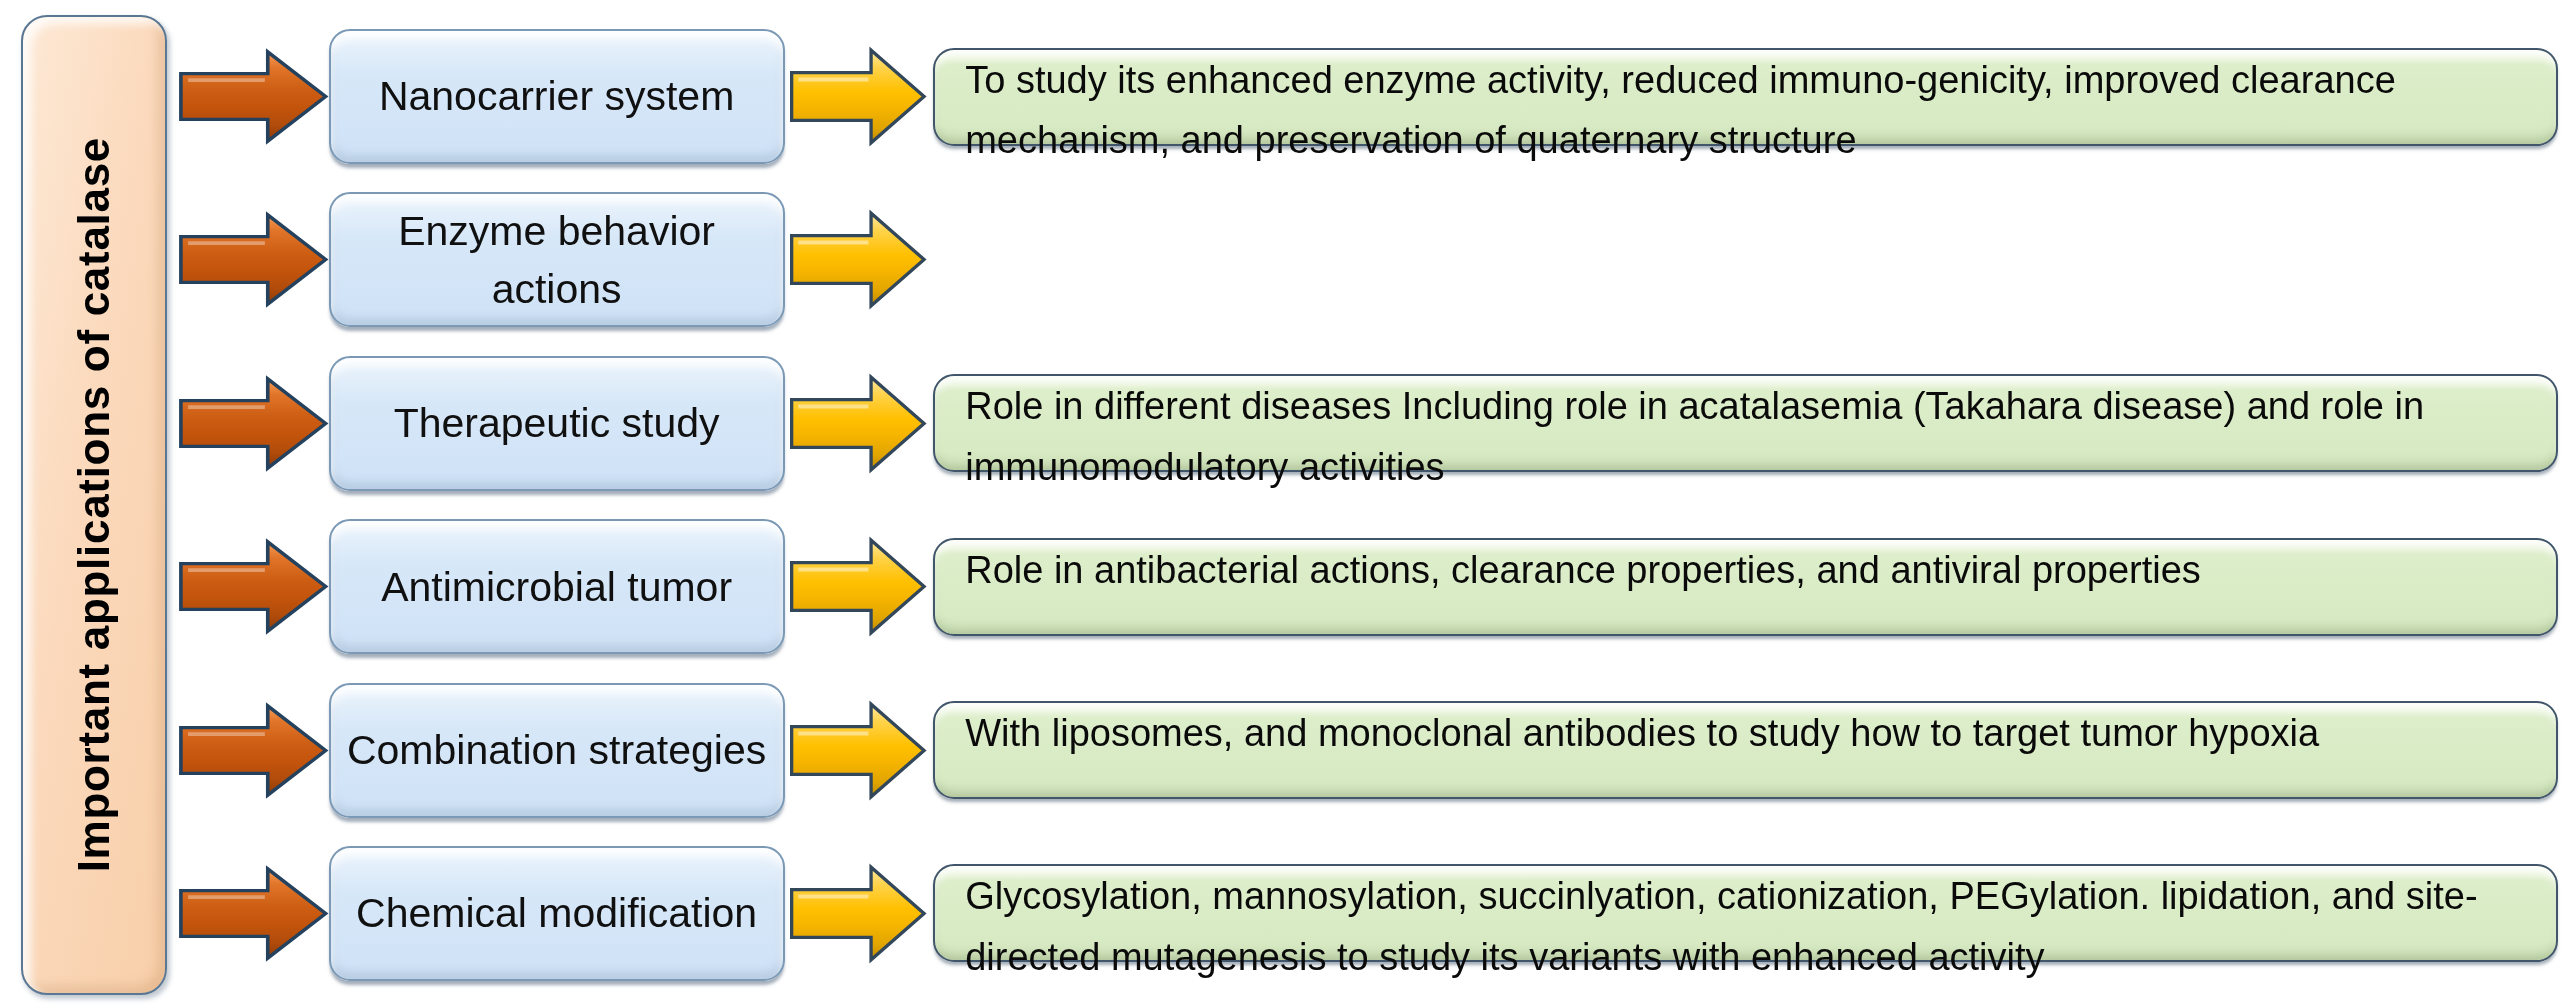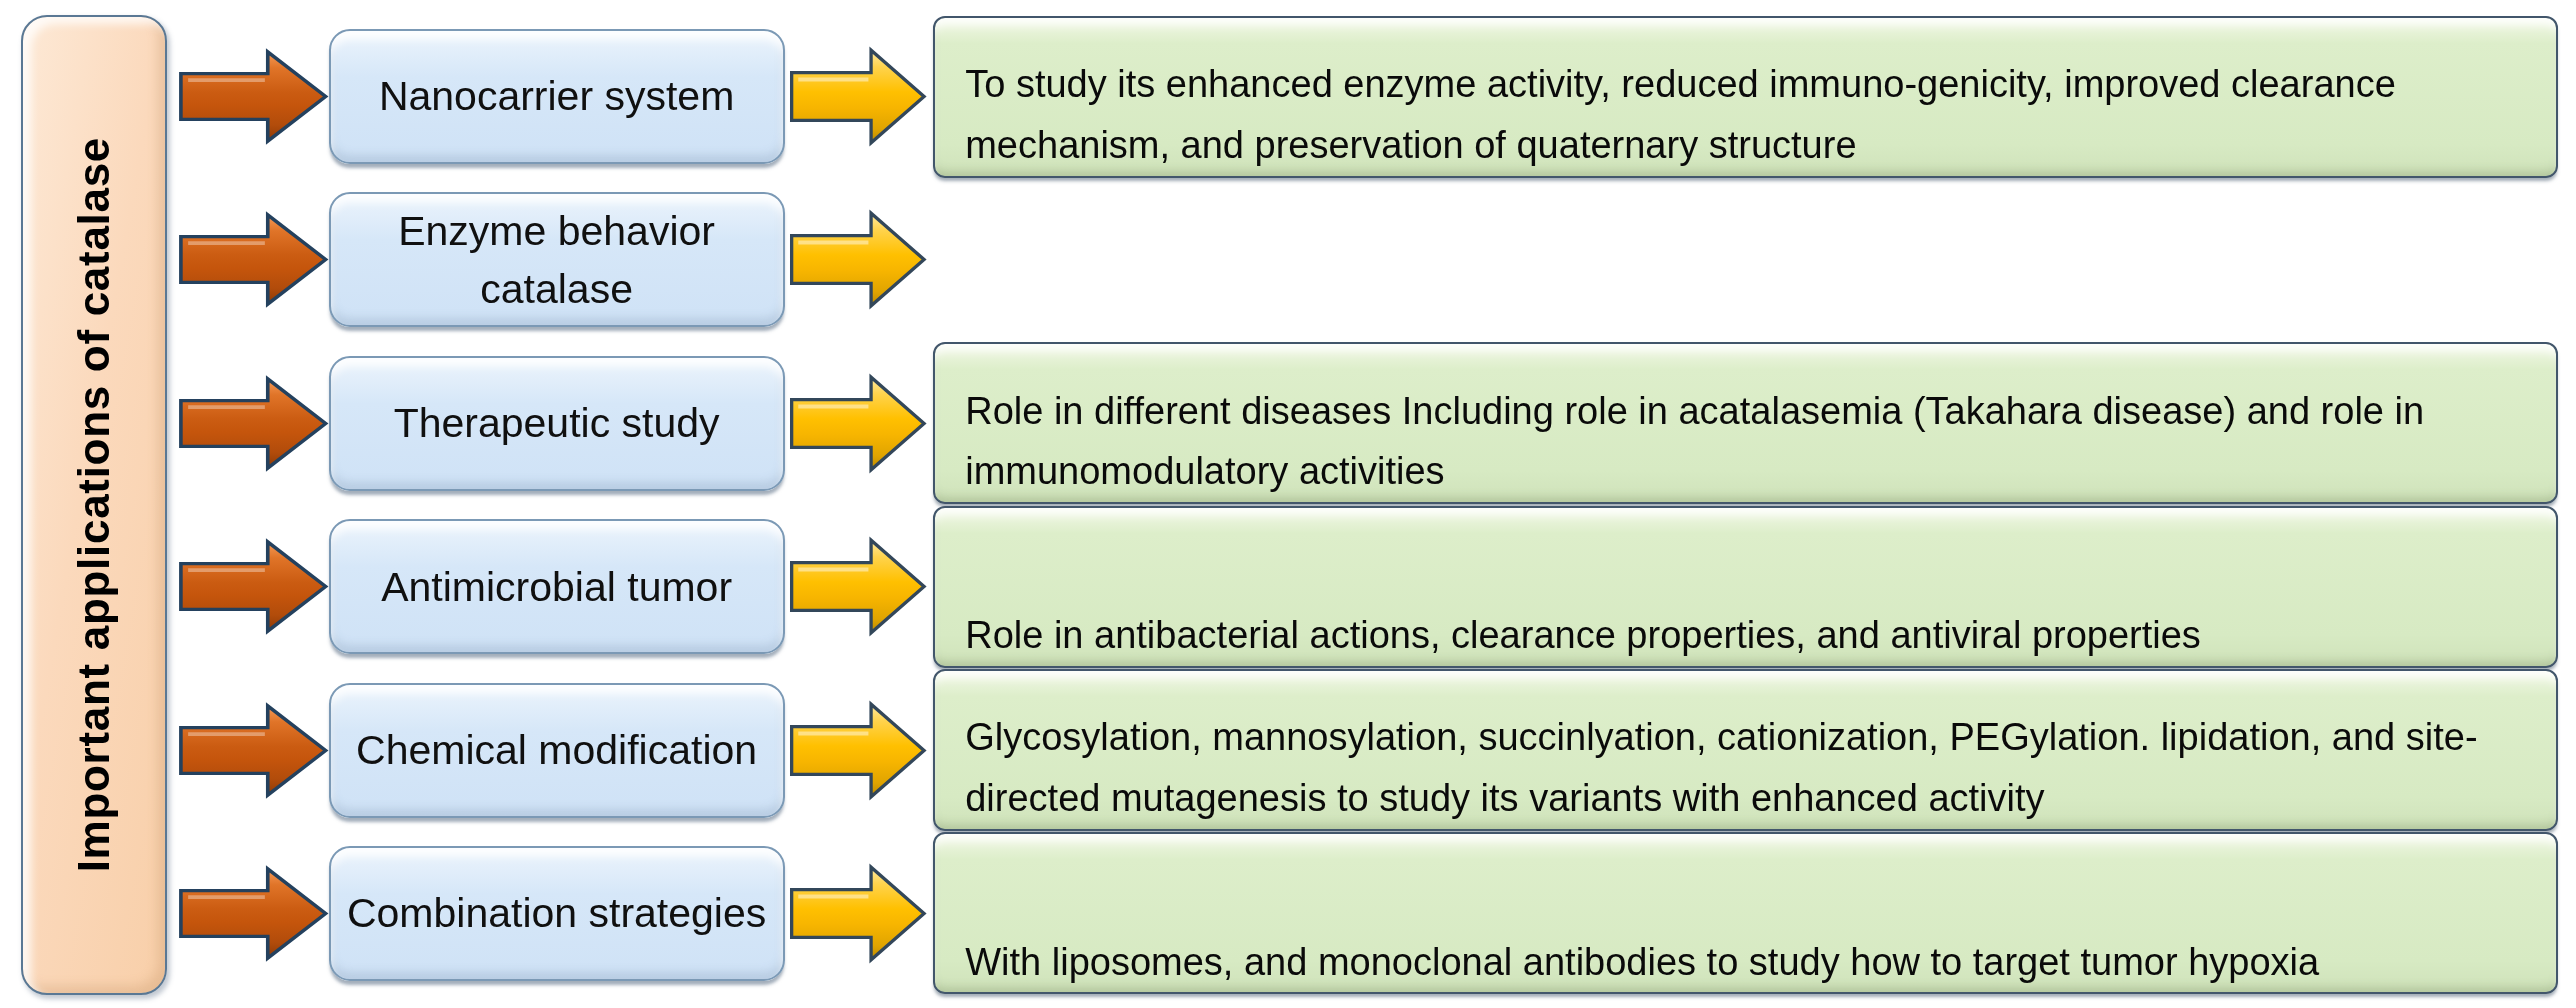--- a/index.html
+++ b/index.html
@@ -64,26 +64,26 @@
   }
   .category-label{
     font-size:41px;
     line-height:1.42;
     color:#101010;
     padding:0 14px;
   }
   
   .description-box{
     flex:1;
-    height:162px;
+    height:98px;
     box-sizing:border-box;
-    border-radius:12px;
+    border-radius:21px;
     border:2.8px solid #42566b;
     background:linear-gradient(180deg,#f2f8e7 0%,#ddeeca 16%,#d7eac3 80%,#cfe2ba 100%);
-    display:flex;align-items:flex-end;
+    display:flex;align-items:flex-start;
     padding:0 30px;
     box-shadow:
       inset 0 9.7px 8.3px -2.8px rgba(255,255,255,0.85),
       inset 0 -8.3px 9.7px -4.1px rgba(110,130,85,0.3),
       0 4.1px 3.5px -1.4px rgba(70,90,110,0.5);
   }
   .description-text{
     font-size:38px;
     line-height:1.6;
     color:#0a0a0a;
@@ -136,21 +136,21 @@
         <span class="description-text">To study its enhanced enzyme activity, reduced immuno-genicity, improved clearance mechanism, and preservation of quaternary structure</span>
       </div>
     </div>
 
     <div class="row">
       <svg class="arrow orange" viewBox="0 0 210 160" preserveAspectRatio="none">
         <polygon points="4,45 124,45 124,12 204,80 124,148 124,115 4,115" fill="url(#gradOrange)" stroke="#24415e" stroke-width="5" stroke-linejoin="miter"></polygon>
         <polygon points="14,52 120,52 120,58 14,58" fill="rgba(255,255,255,0.35)" stroke="none"></polygon>
       </svg>
       <div class="category-box">
-        <span class="category-label">Enzyme behavior catalase</span>
+        <span class="category-label">Enzyme behavior actions</span>
       </div>
       <svg class="arrow yellow" viewBox="0 0 210 160" preserveAspectRatio="none">
         <polygon points="4,45 124,45 124,12 204,80 124,148 124,115 4,115" fill="url(#gradYellow)" stroke="#33475a" stroke-width="5" stroke-linejoin="miter"></polygon>
         <polygon points="14,52 120,52 120,58 14,58" fill="rgba(255,255,255,0.45)" stroke="none"></polygon>
       </svg>
     </div>
 
     <div class="row">
       <svg class="arrow orange" viewBox="0 0 210 160" preserveAspectRatio="none">
         <polygon points="4,45 124,45 124,12 204,80 124,148 124,115 4,115" fill="url(#gradOrange)" stroke="#24415e" stroke-width="5" stroke-linejoin="miter"></polygon>
@@ -184,43 +184,43 @@
         <span class="description-text">Role in antibacterial actions, clearance properties, and antiviral properties</span>
       </div>
     </div>
 
     <div class="row">
       <svg class="arrow orange" viewBox="0 0 210 160" preserveAspectRatio="none">
         <polygon points="4,45 124,45 124,12 204,80 124,148 124,115 4,115" fill="url(#gradOrange)" stroke="#24415e" stroke-width="5" stroke-linejoin="miter"></polygon>
         <polygon points="14,52 120,52 120,58 14,58" fill="rgba(255,255,255,0.35)" stroke="none"></polygon>
       </svg>
       <div class="category-box">
+        <span class="category-label">Combination strategies</span>
+      </div>
+      <svg class="arrow yellow" viewBox="0 0 210 160" preserveAspectRatio="none">
+        <polygon points="4,45 124,45 124,12 204,80 124,148 124,115 4,115" fill="url(#gradYellow)" stroke="#33475a" stroke-width="5" stroke-linejoin="miter"></polygon>
+        <polygon points="14,52 120,52 120,58 14,58" fill="rgba(255,255,255,0.45)" stroke="none"></polygon>
+      </svg>
+      <div class="description-box">
+        <span class="description-text">With liposomes, and monoclonal antibodies to study how to target tumor hypoxia</span>
+      </div>
+    </div>
+
+    <div class="row">
+      <svg class="arrow orange" viewBox="0 0 210 160" preserveAspectRatio="none">
+        <polygon points="4,45 124,45 124,12 204,80 124,148 124,115 4,115" fill="url(#gradOrange)" stroke="#24415e" stroke-width="5" stroke-linejoin="miter"></polygon>
+        <polygon points="14,52 120,52 120,58 14,58" fill="rgba(255,255,255,0.35)" stroke="none"></polygon>
+      </svg>
+      <div class="category-box">
         <span class="category-label">Chemical modification</span>
       </div>
       <svg class="arrow yellow" viewBox="0 0 210 160" preserveAspectRatio="none">
         <polygon points="4,45 124,45 124,12 204,80 124,148 124,115 4,115" fill="url(#gradYellow)" stroke="#33475a" stroke-width="5" stroke-linejoin="miter"></polygon>
         <polygon points="14,52 120,52 120,58 14,58" fill="rgba(255,255,255,0.45)" stroke="none"></polygon>
       </svg>
       <div class="description-box">
         <span class="description-text">Glycosylation, mannosylation, succinlyation, cationization, PEGylation. lipidation, and site-directed mutagenesis to study its variants with enhanced activity</span>
       </div>
     </div>
-
-    <div class="row">
-      <svg class="arrow orange" viewBox="0 0 210 160" preserveAspectRatio="none">
-        <polygon points="4,45 124,45 124,12 204,80 124,148 124,115 4,115" fill="url(#gradOrange)" stroke="#24415e" stroke-width="5" stroke-linejoin="miter"></polygon>
-        <polygon points="14,52 120,52 120,58 14,58" fill="rgba(255,255,255,0.35)" stroke="none"></polygon>
-      </svg>
-      <div class="category-box">
-        <span class="category-label">Combination strategies</span>
-      </div>
-      <svg class="arrow yellow" viewBox="0 0 210 160" preserveAspectRatio="none">
-        <polygon points="4,45 124,45 124,12 204,80 124,148 124,115 4,115" fill="url(#gradYellow)" stroke="#33475a" stroke-width="5" stroke-linejoin="miter"></polygon>
-        <polygon points="14,52 120,52 120,58 14,58" fill="rgba(255,255,255,0.45)" stroke="none"></polygon>
-      </svg>
-      <div class="description-box">
-        <span class="description-text">With liposomes, and monoclonal antibodies to study how to target tumor hypoxia</span>
-      </div>
-    </div>
   </main>
 
 </div>
 
 
 </body></html>

